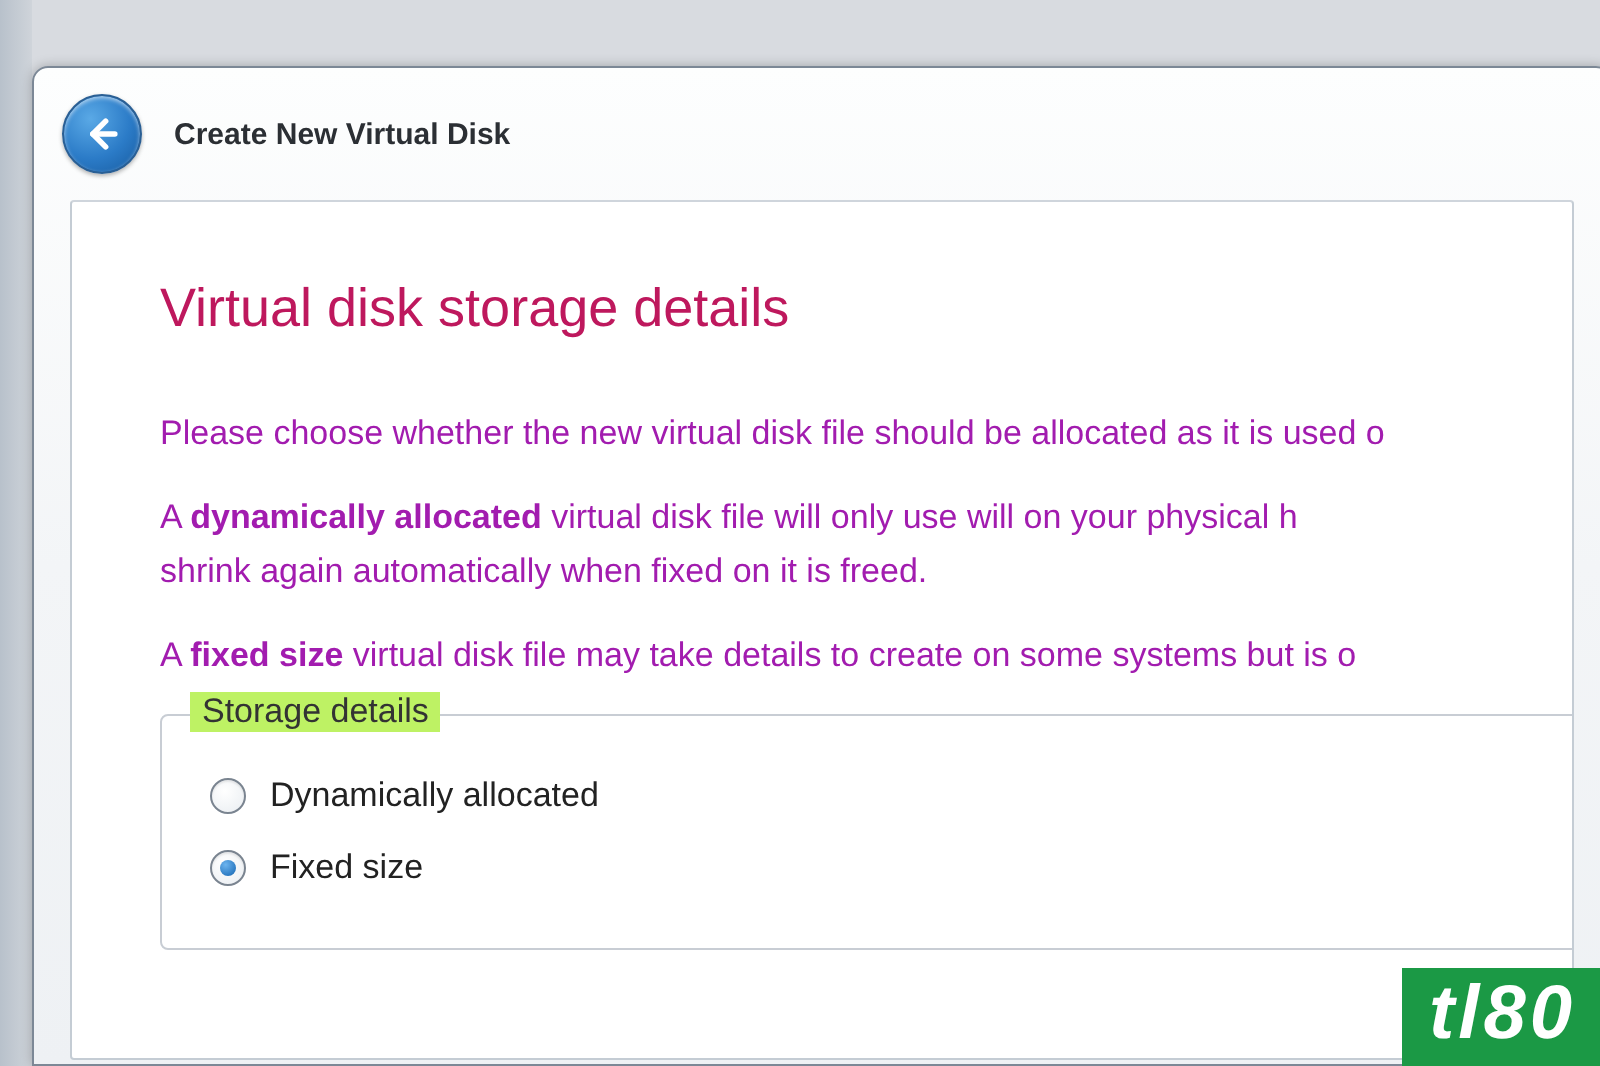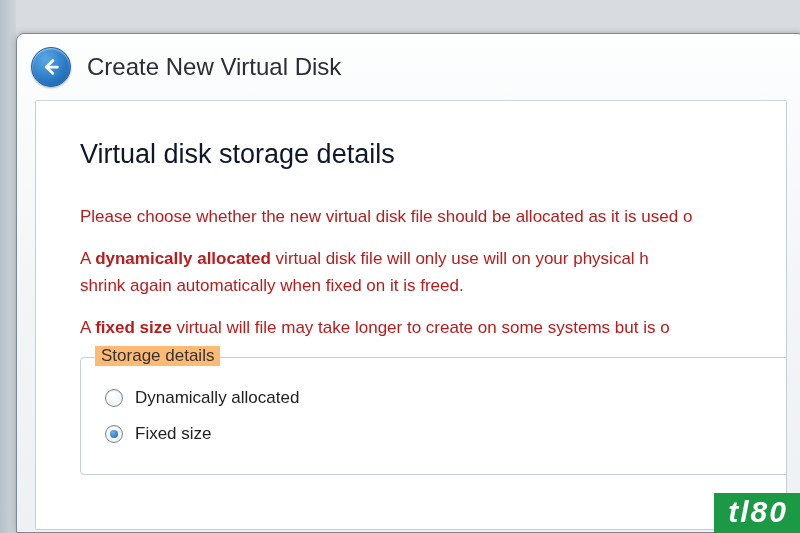--- a/index.html
+++ b/index.html
@@ -37,60 +37,60 @@
       background: radial-gradient(circle at 35% 30%, #5aa9e6 0%, #2b7bc7 55%, #175a9e 100%);
       border: 1px solid #2a5f94;
       box-shadow: inset 0 1px 2px rgba(255,255,255,0.6), 0 1px 2px rgba(0,0,0,0.3);
       display: flex;
       align-items: center;
       justify-content: center;
       cursor: pointer;
     }
     .back-btn svg { width: 22px; height: 22px; }
     .titlebar-text {
-      font-size: 24px;
+      font-size: 15px;
       color: #2b2f34;
-      font-weight: 400;
+      font-weight: 700;
     }
     .content-panel {
       margin: 0 18px 0 18px;
       background: #ffffff;
       border: 1px solid #c4ccd4;
       border-top: 1px solid #cfd5dc;
       border-radius: 2px;
       padding: 38px 40px 40px 44px;
       height: 430px;
       overflow: hidden;
     }
     .heading {
-      color: #0f172a;
+      color: #be185d;
       font-size: 27px;
       font-weight: 400;
       margin-bottom: 34px;
     }
     .desc {
       font-size: 17px;
-      color: #b91c1c;
+      color: #a21caf;
       line-height: 1.55;
       margin-bottom: 16px;
     }
     .desc strong { font-weight: 700; }
     .groupbox {
       position: relative;
       border: 1px solid #c8cdd4;
       border-radius: 4px;
       margin-top: 8px;
       padding: 22px 22px 22px 22px;
       width: 720px;
     }
     .groupbox-legend {
       position: absolute;
       top: -12px;
       left: 14px;
-      background: #fdba74;
+      background: #bef264;
       padding: 0 6px;
       font-size: 17px;
       color: #333;
     }
     .radio-row {
       display: flex;
       align-items: center;
       gap: 12px;
       padding: 8px 2px;
       font-size: 17px;
@@ -116,21 +116,21 @@
       background: radial-gradient(circle at 35% 30%, #6cb4ef 0%, #2d7cc4 70%, #1b5e9c 100%);
     }
     .watermark {
       position: absolute;
       bottom: 0;
       right: 0;
       background: #1b9945;
       color: #ffffff;
       font-family: "Arial Black", Arial, sans-serif;
       font-weight: 900;
-      font-size: 30px;
+      font-size: 38px;
       letter-spacing: 2px;
       padding: 2px 12px 4px 14px;
       font-style: italic;
     }
     
     .bg-strip {
       position: absolute;
       left: 0; top: 0;
       width: 16px; height: 533px;
       background: linear-gradient(to right, #b8c1cb, #cfd4da);
@@ -156,21 +156,21 @@
     <h1 class="heading">Virtual disk storage details</h1>
 
     <p class="desc">Please choose whether the new virtual disk file should be allocated as it is used o</p>
 
     <p class="desc">
       <span>A </span><strong>dynamically allocated</strong><span> virtual disk file will only use will on your physical h</span><br>
       <span>shrink again automatically when fixed on it is freed.</span>
     </p>
 
     <p class="desc">
-      <span>A </span><strong>fixed size</strong><span> virtual will file may take longer to create on some systems but is o</span>
+      <span>A </span><strong>fixed size</strong><span> virtual disk file may take details to create on some systems but is o</span>
     </p>
 
     <div class="groupbox">
       <div class="groupbox-legend">Storage details</div>
 
       <label class="radio-row">
         <span class="radio"></span>
         <span>Dynamically allocated</span>
       </label>
 

